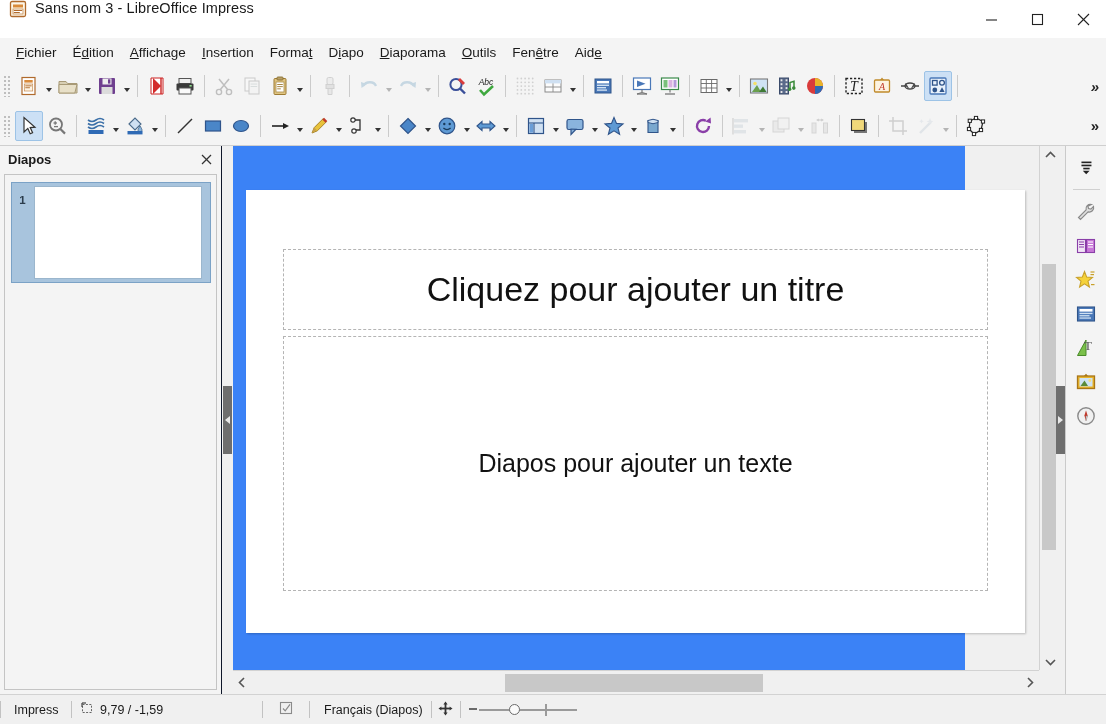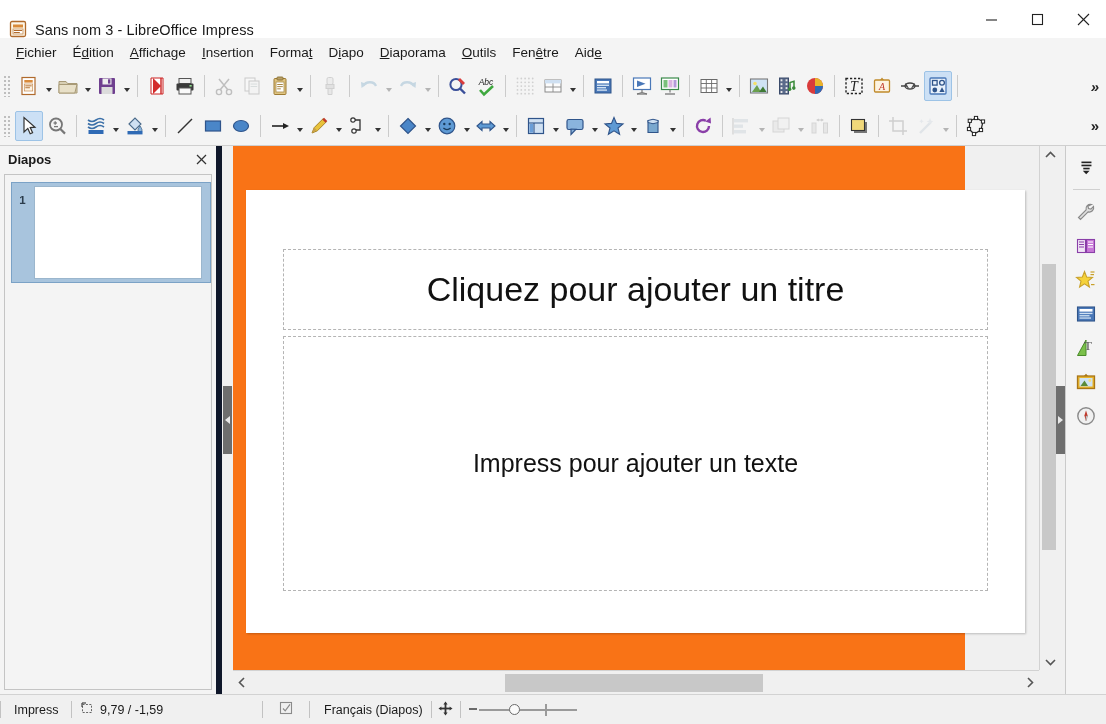--- a/index.html
+++ b/index.html
@@ -8,21 +8,21 @@
     overflow: hidden;
     font-family: "Liberation Sans", sans-serif;
     background: #f0f0f0;
     -webkit-font-smoothing: antialiased;
   }
   #app { position: relative; width: 1106px; height: 724px; background: #f0f0f0; }
 
   
   #titlebar {
     position: absolute; top: 0; left: 0; width: 1106px; height: 38px;
-    background: #ffffff; display: flex; align-items: flex-end;
+    background: #ffffff; display: flex; align-items: flex-start;
   }
   #titlebar .tb-icon { margin-left: 9px; width: 18px; height: 18px; flex: none; }
   #titlebar .tb-text {
     margin-left: 8px; font-size: 14.5px; color: #1a1a1a; letter-spacing: 0.1px;
     white-space: nowrap;
   }
   .wbtns { position: absolute; right: 0; top: 0; height: 38px; display: flex; }
   .wbtn {
     width: 46px; height: 38px; display: flex; align-items: center; justify-content: center;
     background: #ffffff;
@@ -60,21 +60,21 @@
      justify-content: center; padding-bottom: 9px; flex: none; }
   .tb-arrow i { width: 0; height: 0; border-left: 3.5px solid transparent;
      border-right: 3.5px solid transparent; border-top: 4px solid #333; display: block; }
   .tb-overflow { margin-left: auto; margin-right: 7px; font-size: 15px; font-weight: bold;
      color: #222; flex: none; }
   .dis { opacity: 0.33; }
 
   
   #slidepanel {
     position: absolute; left: 0; top: 146px; width: 222px; height: 548px;
-    background: #f4f4f4; border-right: 6px solid #0f172a;
+    background: #f4f4f4; border-right: 1px solid #0f172a;
   }
   #slidepanel-head { height: 27px; display: flex; align-items: center; position: relative; }
   #slidepanel-title { font-size: 13px; font-weight: bold; color: #1a1a1a; margin-left: 8px; }
   #slidepanel-close { position: absolute; right: 7px; top: 5px; width: 16px; height: 16px;
      display: flex; align-items: center; justify-content: center; }
   #slidepanel-body {
     position: absolute; left: 4px; top: 28px; right: 4px; bottom: 4px;
     background: #f4f4f4; border: 1px solid #c4c4c4;
   }
   #slide-thumb-wrap {
@@ -94,21 +94,21 @@
     background: #f0f0f0;
   }
   #splitter-left .handle {
     position: absolute; left: 1px; top: 240px; width: 9px; height: 68px;
     background: #6e6e6e; display: flex; align-items: center; justify-content: center;
   }
 
   
   #editarea {
     position: absolute; left: 233px; top: 146px; width: 732px; height: 524px;
-    background: #f97316;
+    background: #3b82f6;
   }
   #slide-canvas {
     position: absolute; left: 13px; top: 44px; width: 779px; height: 443px;
     background: #ffffff; box-shadow: 1px 1px 2px rgba(0,0,0,.22);
   }
   .placeholder {
     position: absolute; border: 1px dashed #b4b4b4;
     display: flex; align-items: center; justify-content: center;
     color: #111; text-align: center;
   }
@@ -855,21 +855,21 @@
         </svg>
     </div>
   </div>
 
   <div id="editarea">
     <div id="slide-canvas">
       <div class="placeholder" id="ph-title">
         <span>Cliquez pour ajouter un titre</span>
       </div>
       <div class="placeholder" id="ph-content">
-        <span>Impress pour ajouter un texte</span>
+        <span>Diapos pour ajouter un texte</span>
       </div>
     </div>
   </div>
 
   <div id="vscroll">
     <div class="sb-btn sb-up">
       <svg width="11" height="8">
           <polyline points="1,6 5.5,1.5 10,6" fill="none" stroke="#555" stroke-width="1.6"></polyline>
         </svg>
     </div>

